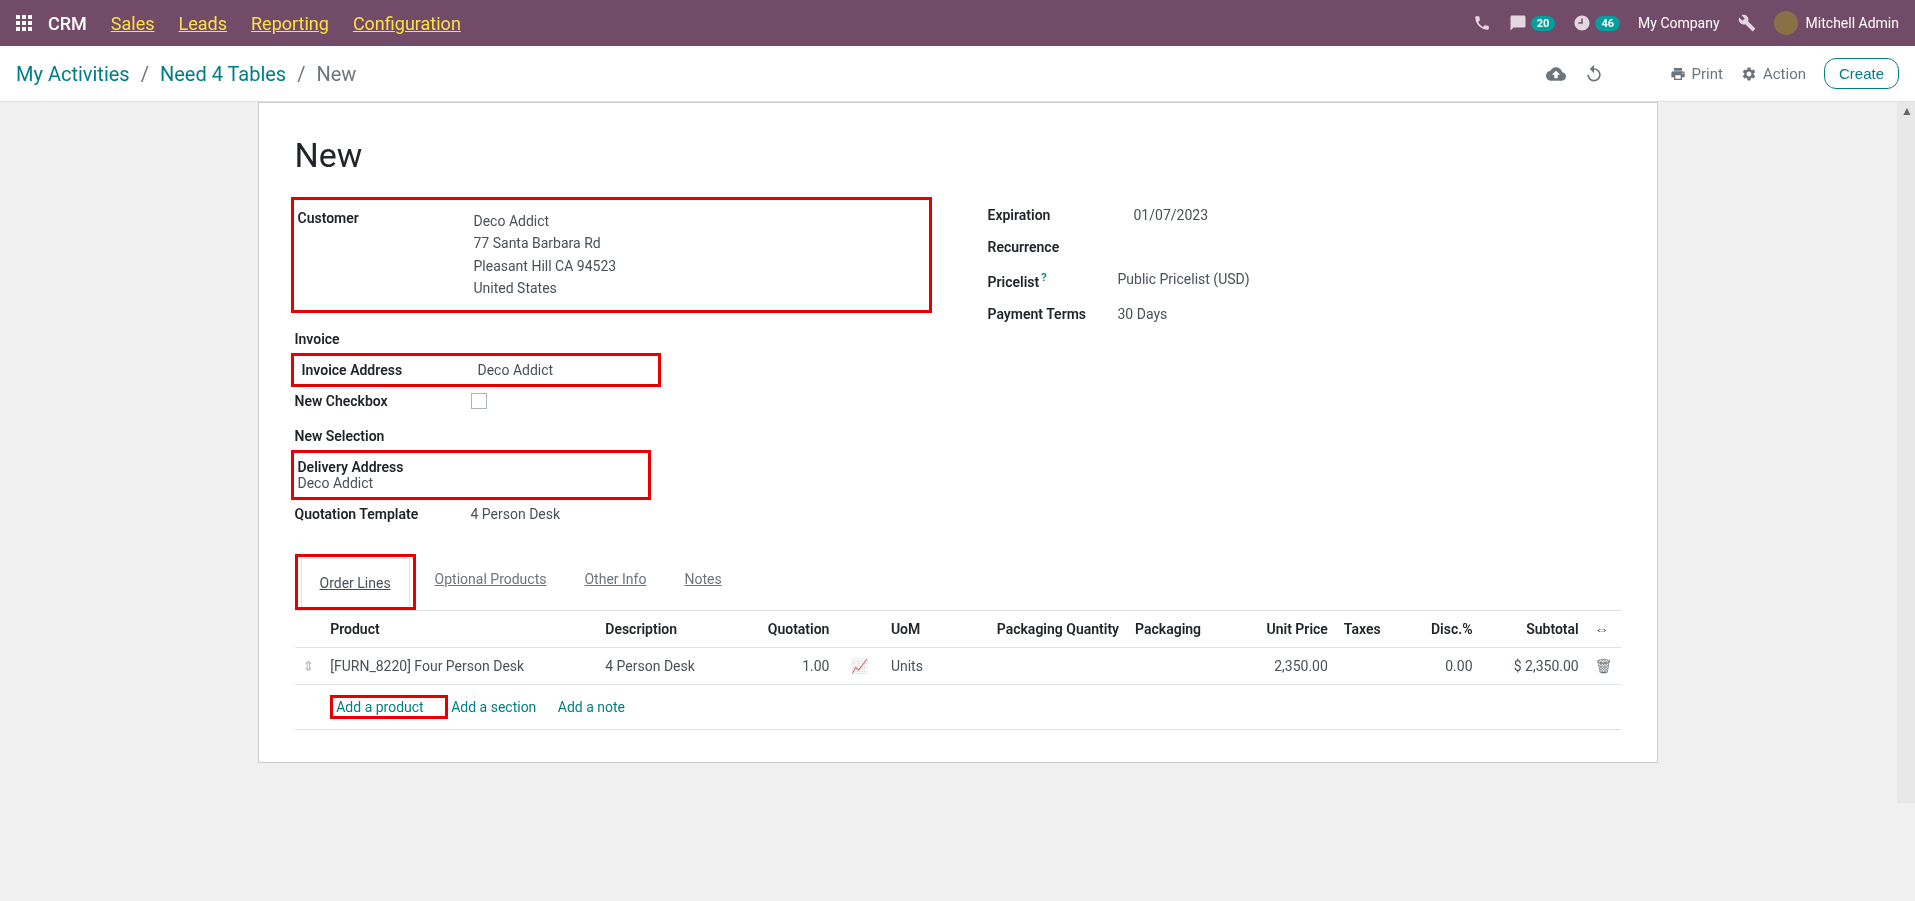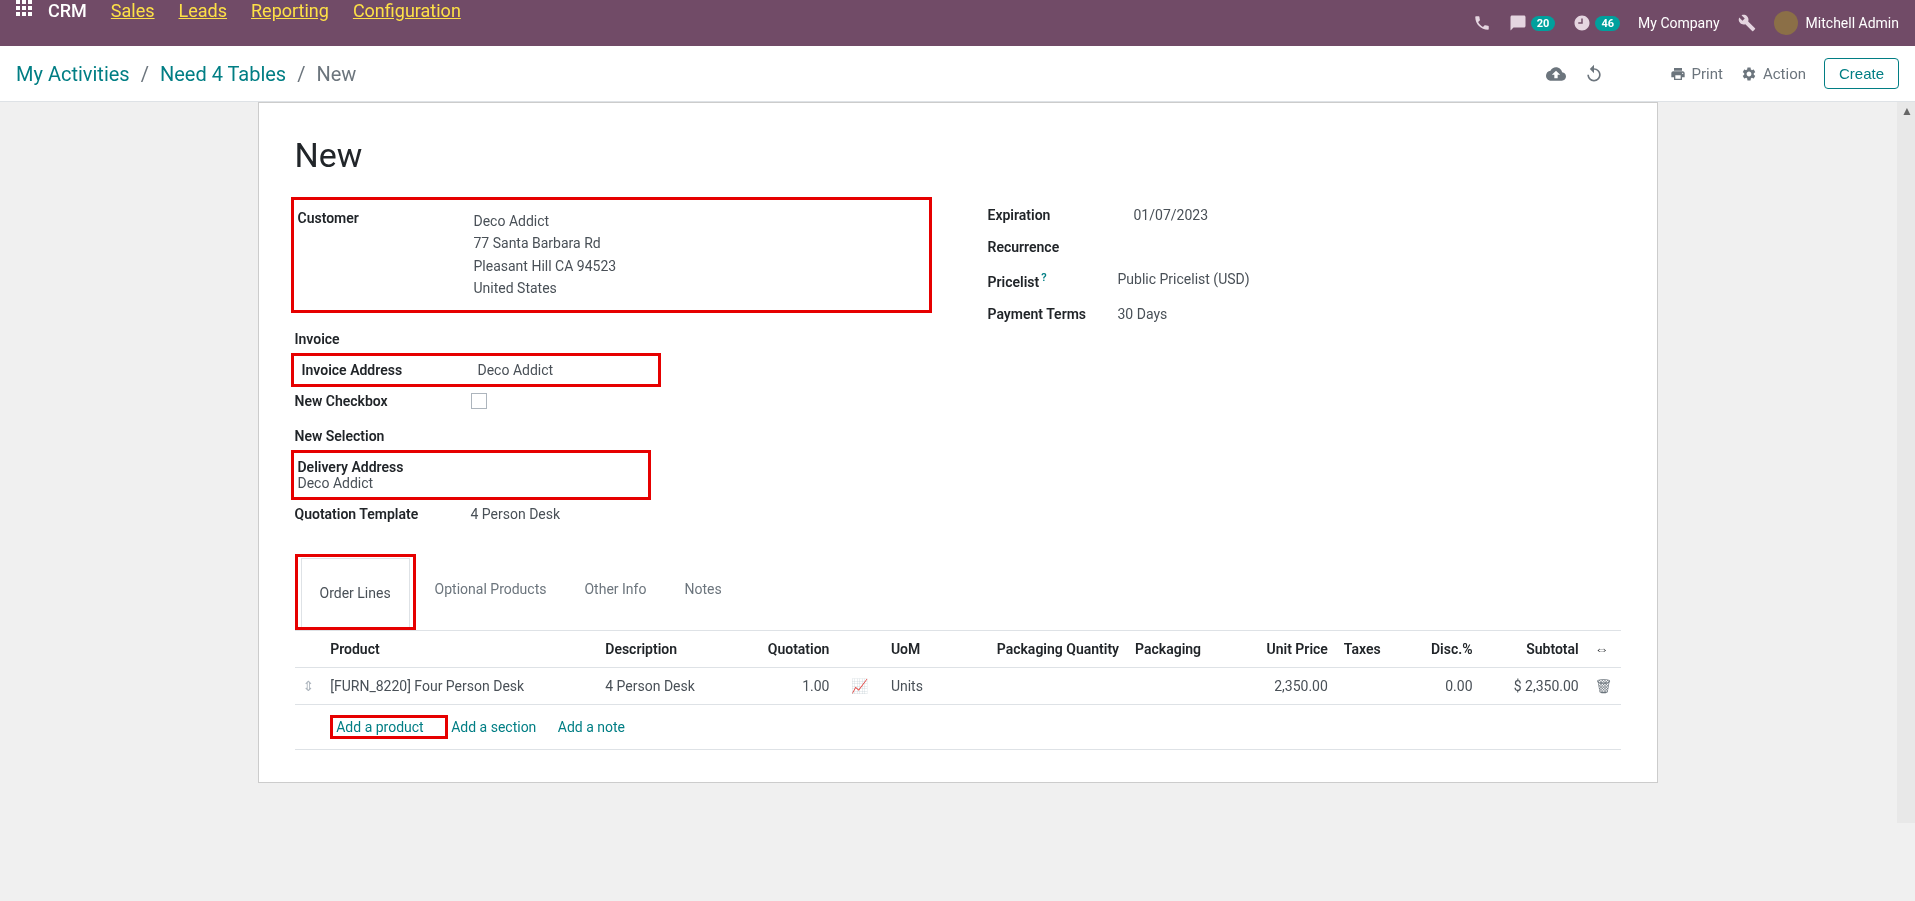--- a/index.html
+++ b/index.html
@@ -1,58 +1,58 @@
 <!DOCTYPE html>
 <html><head>
 <meta charset="utf-8">
 <style>
 * { box-sizing: border-box; margin: 0; padding: 0; }
 body { font-family: -apple-system, BlinkMacSystemFont, "Segoe UI", Roboto, sans-serif; font-size: 14px; color: #212529; background: #f0f0f0; }
 
 
-.navbar { background: #714B67; height: 46px; display: flex; padding: 0 16px; color: #fff; }
+.navbar { background: #714B67; height: 46px; display: flex; align-items: center; padding: 0 16px; color: #fff; }
 .navbar .apps-icon { width: 16px; height: 16px; display: grid; grid-template-columns: repeat(3,4px); grid-template-rows: repeat(3,4px); gap: 2px; margin-right: 16px; cursor: pointer; }
 .navbar .apps-icon span { background: #fff; }
 .navbar .brand { font-size: 18px; font-weight: 500; margin-right: 24px; }
 .navbar .nav-link { color: #fde047; margin-right: 24px; cursor: pointer; font-size: 18px; text-decoration: underline; }
 .navbar .spacer { flex: 1; }
 .navbar .right-item { display: flex; align-items: center; margin-left: 18px; cursor: pointer; }
 .navbar .badge { background: #00a09d; color: #fff; font-size: 11px; padding: 1px 6px; border-radius: 9px; margin-left: 4px; font-weight: 700; }
 .navbar .avatar { width: 24px; height: 24px; border-radius: 50%; background: #8b6f47; margin-right: 8px; display:inline-block; }
 .navbar svg { fill: #e5d5e0; }
 
 
 .control-panel { background: #fff; border-bottom: 1px solid #dee2e6; padding: 12px 16px; display: flex; align-items: center; justify-content: space-between; }
 .breadcrumb { font-size: 20px; color: #6c757d; }
 .breadcrumb a { color: #017e84; text-decoration: none; }
 .breadcrumb .sep { margin: 0 6px; color: #6c757d; }
 .cp-actions { display: flex; align-items: center; gap: 18px; }
 .cp-actions .icon-btn { cursor: pointer; color: #6c757d; display:flex; align-items:center; gap:6px; font-size:15px; }
 .cp-actions .icon-btn svg{ fill:#6c757d; }
-.btn-create { border: 1px solid #017e84; color: #017e84; background: #fff; padding: 6px 14px; font-size: 15px; cursor: pointer; border-radius: 4px; }
+.btn-create { border: 1px solid #017e84; color: #017e84; background: #fff; padding: 6px 14px; font-size: 15px; cursor: pointer; border-radius: 12px; }
 
 
 .sheet-bg { background: #f0f0f0; padding: 0 0 40px 0; position: relative; }
 .sheet { background: #fff; max-width: 1400px; margin: 0 auto; border: 1px solid #ccc; padding: 32px 36px; }
 .title { font-size: 34px; color: #212529; margin-bottom: 24px; font-weight: 400; }
 .form-grid { display: flex; gap: 60px; }
 .form-col { flex: 1; }
 .field-row { display: flex; padding: 8px 0; align-items: flex-start; }
 .field-label { width: 176px; font-weight: 600; color: #212529; flex-shrink: 0; }
 .field-value { color: #495057; }
 .field-value .addr-line { display: block; line-height: 1.6; }
 .help-q { color: #017e84; font-size: 11px; vertical-align: super; margin-left: 2px; cursor: pointer; }
 .checkbox-box { width: 16px; height: 16px; border: 1px solid #adb5bd; display: inline-block; }
 
 .red-box { border: 3px solid #e60000; padding: 2px 4px; margin: -2px -4px; }
 .red-box-tight { border: 3px solid #e60000; padding: 1px 3px; }
 
 
 .tabs { display: flex; margin-top: 24px; border-bottom: 1px solid #dee2e6; }
-.tab { padding: 26px 18px; border: 1px solid transparent; border-bottom: none; color: #6c757d; cursor: pointer; }
+.tab { padding: 16px 18px; border: 1px solid transparent; border-bottom: none; color: #6c757d; cursor: pointer; text-decoration: underline; }
 .tab.active { border-color: #dee2e6; background: #fff; color: #495057; margin-bottom: -1px; }
 .tab-wrap { display:inline-block; }
 
 
 .order-table { width: 100%; border-collapse: collapse; margin-top: 0; }
 .order-table th { text-align: left; padding: 10px 8px; font-weight: 600; color: #212529; border-bottom: 1px solid #dee2e6; font-size: 14px; }
 .order-table td { padding: 10px 8px; border-bottom: 1px solid #dee2e6; color: #495057; }
 .order-table th.num, .order-table td.num { text-align: right; }
 .order-table .handle { color: #adb5bd; cursor: grab; text-align:center; width:24px; }
 .order-table .trash { color: #6c757d; cursor: pointer; text-align:right; width:30px; }

